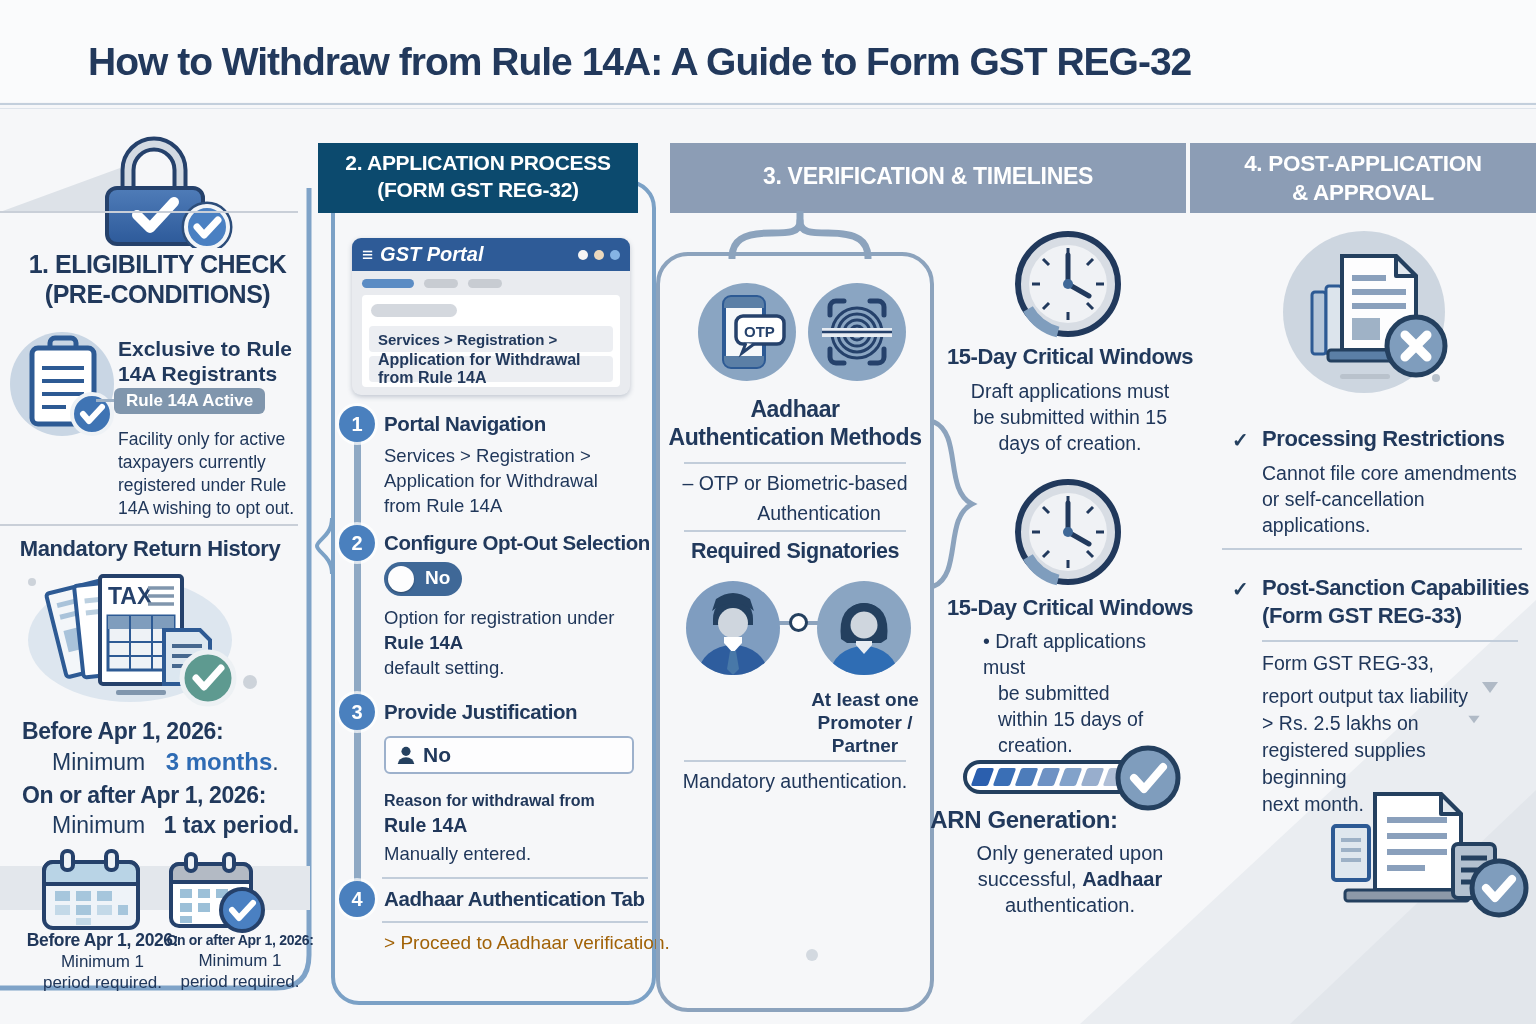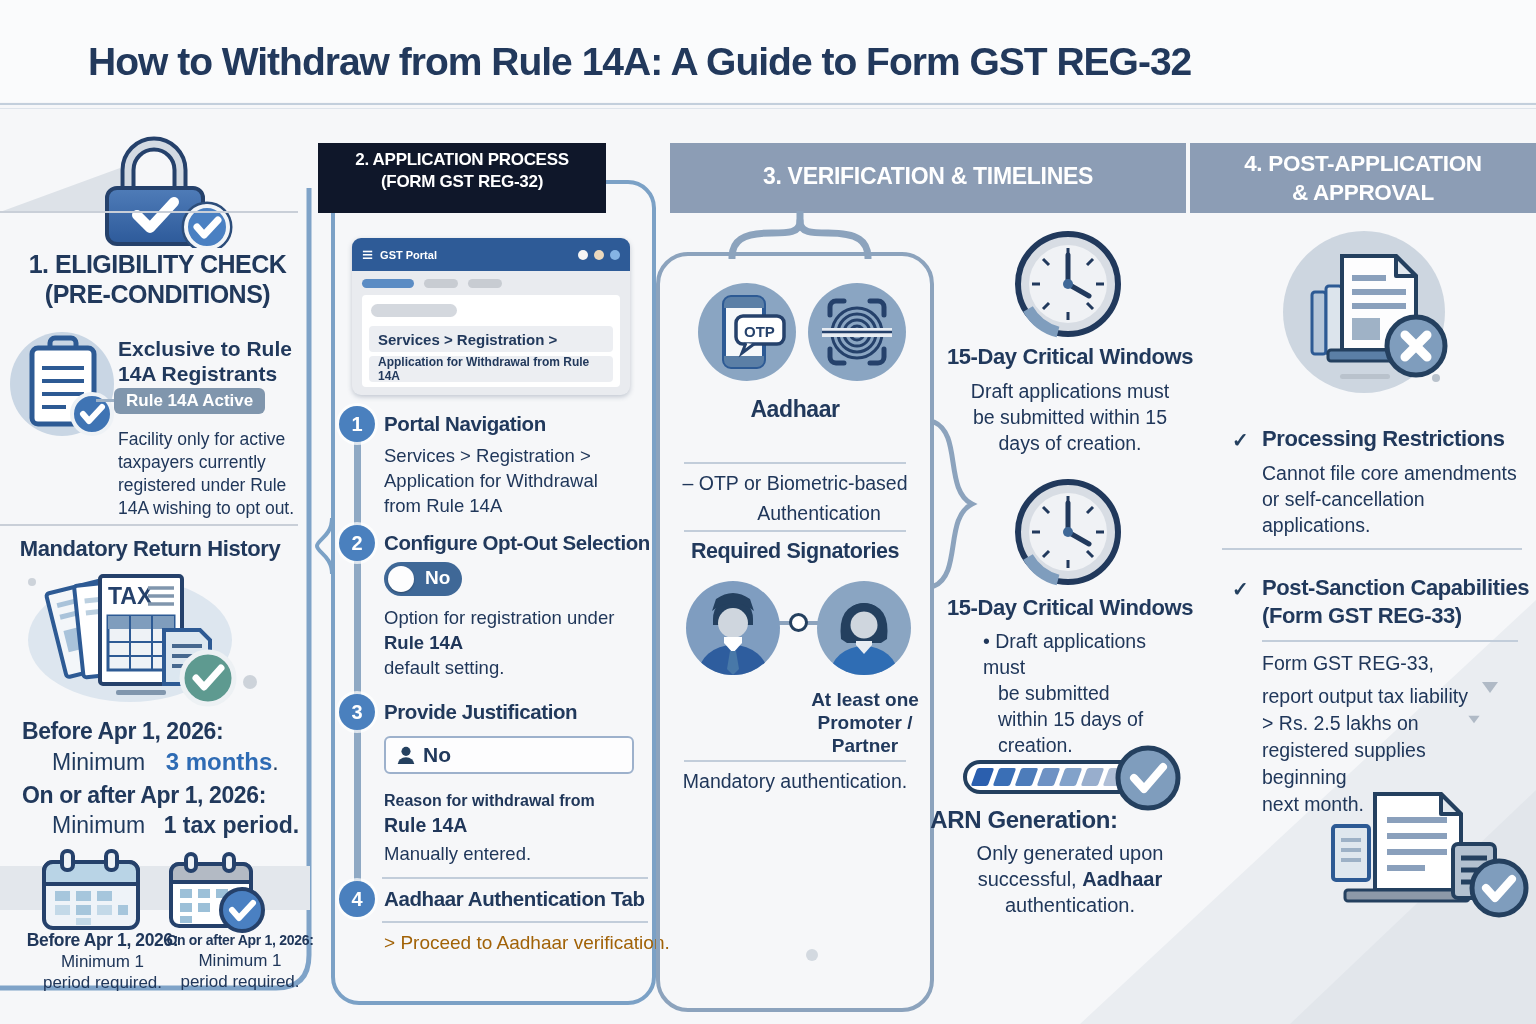--- a/index.html
+++ b/index.html
@@ -11,21 +11,21 @@
   .white{color:#ffffff;}
   .hline{height:2px;background:#c9cfd8;}
   .sep{height:2px;background:#c2cdda;}
   
   .titlebar{left:0;top:0;width:1536px;height:102px;background:#fafbfc;}
   .title{left:88px;top:40px;font-size:39px;font-weight:bold;letter-spacing:-1px;color:#22395c;white-space:nowrap;}
   .tdiv1{left:0;top:103px;width:1536px;height:2px;background:#c3cfdc;}
   .tdiv2{left:0;top:108px;width:1536px;height:1px;background:#dee4eb;}
   
   .banner{color:#fff;font-weight:bold;text-align:center;letter-spacing:-0.3px;}
-  .banner2{left:318px;top:143px;width:288px;height:70px;background:#0f172a;font-size:17px;line-height:1.3;padding-top:6px;box-sizing:border-box;}
+  .banner2{left:318px;top:143px;width:320px;height:70px;background:#0c4a6e;font-size:21px;line-height:1.3;padding-top:6px;box-sizing:border-box;}
   .banner3{left:670px;top:143px;width:516px;height:70px;background:#8c9db5;font-size:23px;line-height:66px;}
   .banner4{left:1190px;top:143px;width:346px;height:70px;background:#8c9db5;font-size:22.5px;line-height:1.3;padding-top:6px;box-sizing:border-box;}
   
   .c1-head{left:0;width:315px;font-size:25px;font-weight:bold;text-align:center;letter-spacing:-0.5px;color:#21395c;}
   .badge{left:114px;top:388px;background:#8096ad;color:#fff;font-weight:bold;font-size:17px;padding:3px 12px;border-radius:6px;}
   .c1-para{left:118px;width:195px;font-size:17.5px;line-height:23px;color:#20375a;}
   .cal-cap{text-align:center;color:#20375a;}
   
   .box2{left:331px;top:180px;width:325px;height:825px;border:4px solid #7ba1c6;border-radius:28px;box-sizing:border-box;}
   .gstwin{left:352px;top:238px;width:278px;height:157px;border-radius:9px;box-shadow:0 2px 5px rgba(40,60,90,.25);overflow:hidden;background:#e9ebef;}
@@ -211,34 +211,34 @@
     <path d="M18,0 C18,18 3,22 3,28 C3,34 18,38 18,56" fill="none" stroke="#7ba1c6" stroke-width="4"></path>
   </svg>
   <div class="abs banner banner2">
     <div>2. APPLICATION PROCESS</div>
     <div>(FORM GST REG-32)</div>
   </div>
 
   <div class="abs gstwin">
     <div class="abs gsttop">
       <span class="white" style="font-size:19px;margin-right:7px;">≡</span>
-      <span class="white b" style="font-size:11px;">GST Portal</span>
+      <span class="white b" style="font-size:20px;font-style:italic;">GST Portal</span>
       <span class="gstdots" style="margin-left:auto;">
         <span style="background:#f5f5f5;"></span><span style="background:#ecd9bd;"></span><span style="background:#85b4e4;"></span>
       </span>
     </div>
     <div class="abs" style="left:10px;top:41px;width:52px;height:9px;border-radius:5px;background:#5b8cc4;"></div>
     <div class="abs" style="left:72px;top:41px;width:34px;height:9px;border-radius:5px;background:#c8ccd2;"></div>
     <div class="abs" style="left:116px;top:41px;width:34px;height:9px;border-radius:5px;background:#c8ccd2;"></div>
     <div class="abs" style="left:10px;top:57px;width:258px;height:92px;background:#ffffff;border-radius:4px;">
       <div class="abs" style="left:9px;top:9px;width:86px;height:13px;border-radius:7px;background:#d4d8de;"></div>
       <div class="abs panelbox" style="left:7px;top:31px;width:244px;height:26px;font-size:15px;">
         <span>Services &gt; Registration &gt;</span>
       </div>
-      <div class="abs panelbox" style="left:7px;top:61px;width:244px;height:26px;font-size:12px;">
+      <div class="abs panelbox" style="left:7px;top:61px;width:244px;height:26px;font-size:16px;">
         <span>Application for Withdrawal from Rule 14A</span>
       </div>
     </div>
   </div>
 
   <div class="abs stepline"></div>
 
   <div class="abs stepnum" style="top:406px;">1</div>
   <div class="abs steptitle" style="top:412px;">Portal Navigation</div>
   <div class="abs stepbody" style="top:443px;">
@@ -319,20 +319,21 @@
     <line x1="14" y1="49" x2="84" y2="49" stroke="#25416b" stroke-width="2.5"></line>
     <g fill="none" stroke="#25416b" stroke-width="5" stroke-linecap="round">
       <path d="M22,32 v-8 a6,6 0 0 1 6,-6 h8"></path>
       <path d="M62,18 h8 a6,6 0 0 1 6,6 v8"></path>
       <path d="M76,66 v8 a6,6 0 0 1 -6,6 h-8"></path>
       <path d="M36,80 h-8 a6,6 0 0 1 -6,-6 v-8"></path>
     </g>
   </svg>
 
   <div class="abs c3-center b" style="top:396px;font-size:23px;letter-spacing:-0.4px;color:#21395c;">Aadhaar</div>
+  <div class="abs c3-center b" style="top:424px;font-size:23px;letter-spacing:-0.4px;color:#21395c;">Authentication Methods</div>
   <div class="abs sep" style="left:684px;top:462px;width:222px;height:1.5px;"></div>
   <div class="abs c3-center" style="top:472px;font-size:19.5px;">– OTP or Biometric-based</div>
   <div class="abs c3-center" style="top:502px;font-size:19.5px;margin-left:24px;">Authentication</div>
   <div class="abs sep" style="left:684px;top:530px;width:222px;height:1.5px;"></div>
   <div class="abs c3-center b" style="top:539px;font-size:21.5px;letter-spacing:-0.4px;color:#21395c;">Required Signatories</div>
 
   <div class="abs" style="left:770px;top:621px;width:56px;height:3.5px;background:#8ca3bd;"></div>
   <div class="abs" style="left:789px;top:613px;width:13px;height:13px;border-radius:50%;background:#ffffff;border:3.5px solid #24405f;"></div>
   <svg class="abs" style="left:686px;top:581px;" width="94" height="94" viewBox="0 0 94 94">
     <defs>

